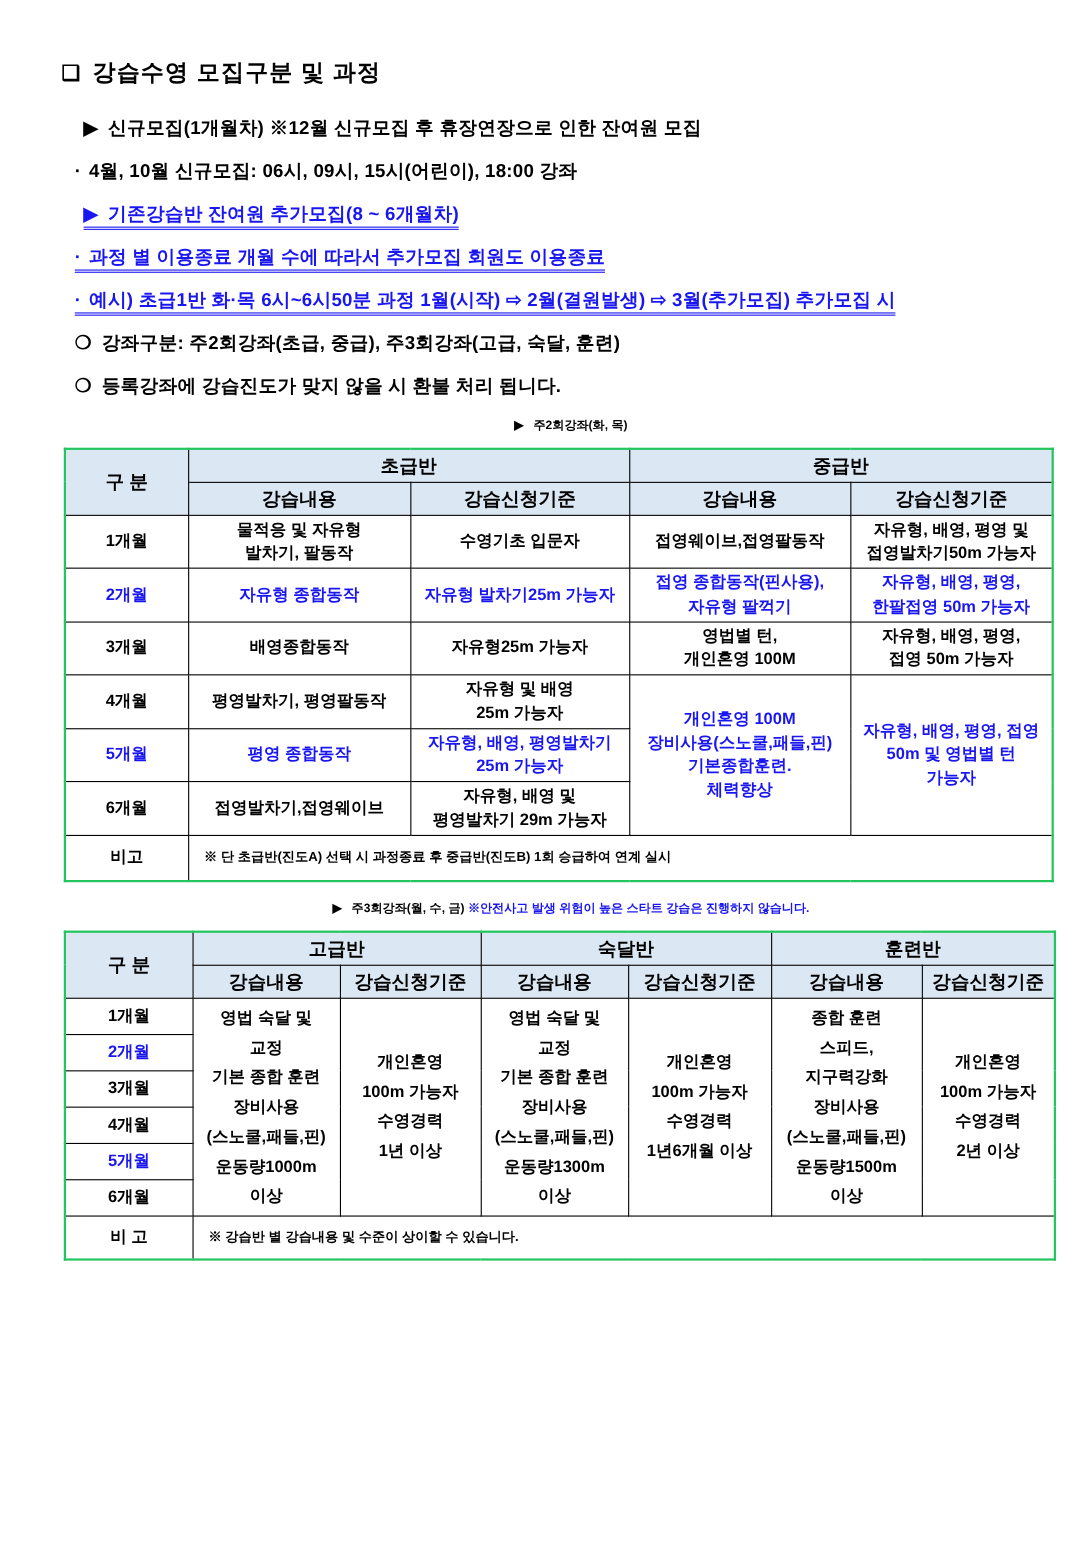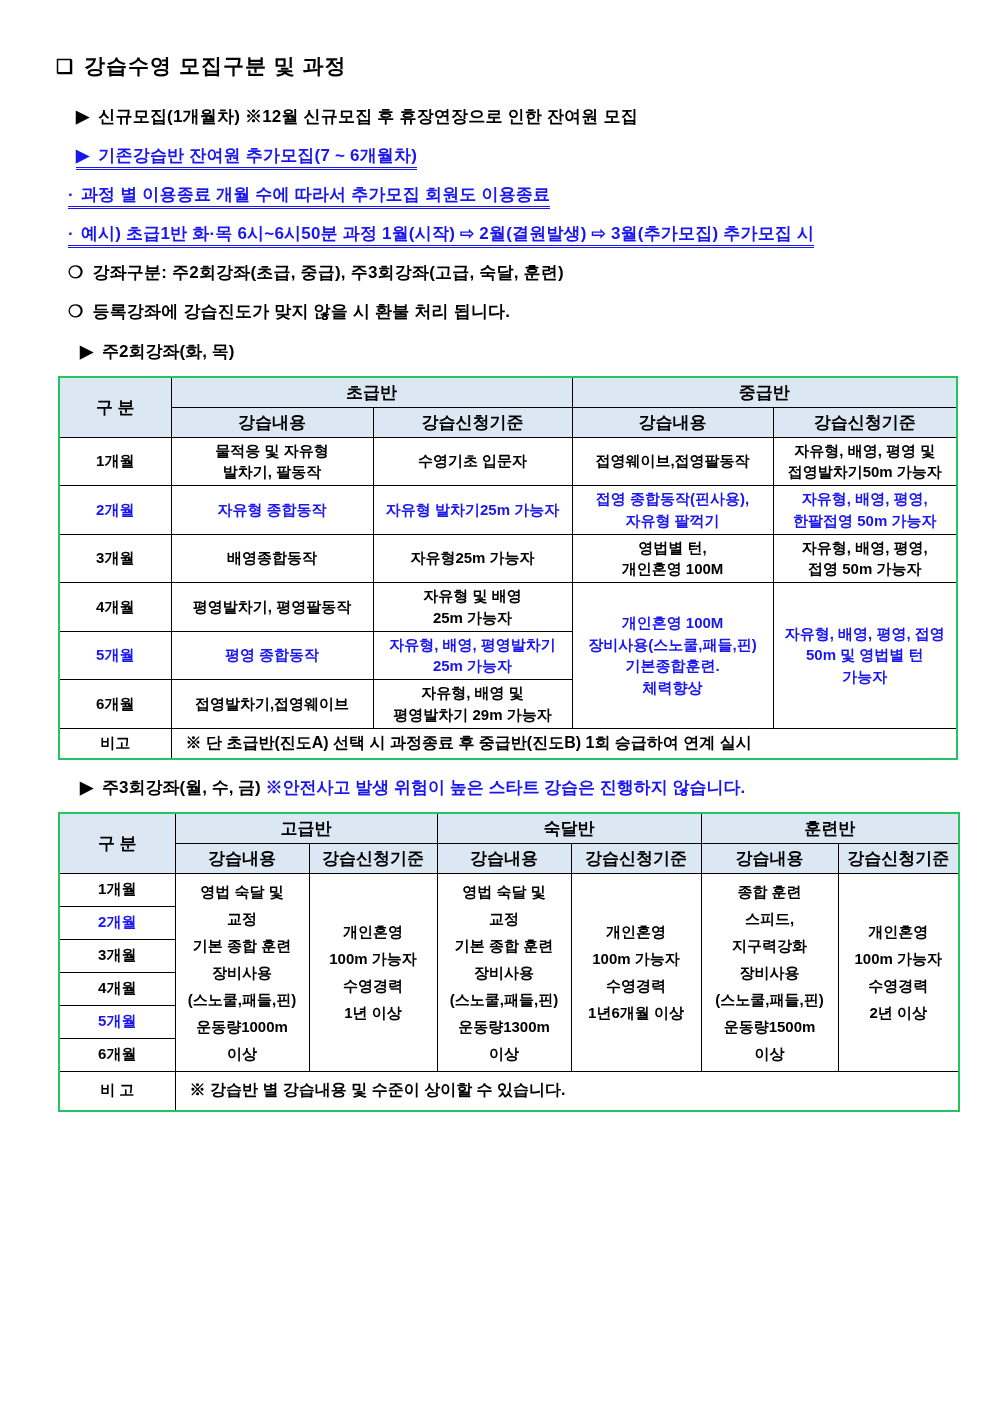--- a/index.html
+++ b/index.html
@@ -36,24 +36,25 @@
   .indent-3 { padding-left: 12px; }   
   .indent-4 { padding-left: 96px; }   
   .bullet { margin-right: 9px; }
   .dot-bullet { margin-right: 7px; }
   .blue { color: var(--accent-blue); }
   .u2 {
     border-bottom: 3px double currentColor;
     padding-bottom: 2px;
   }
   .tbl-heading {
-    font-size: 17px;
+    font-size: 11px;
     padding-left: 24px;
     margin: 0 0 13px 0;
     white-space: pre-wrap;
+    text-align: center;
   }
   table.tbl {
     border-collapse: collapse;
     border: 2px solid #22c55e;
     margin-left: 2px;
     table-layout: fixed;
   }
   .tbl th, .tbl td {
     border: 1px solid #000;
     text-align: center;
@@ -61,40 +62,41 @@
     white-space: pre-line;
     padding: 2px 3px;
   }
   .tbl thead th {
     background: var(--table-header-bg);
     font-size: 17px;
     height: 30px;
   }
   .tbl td { font-size: 15px; }
   .t1 tr.body-row td { height: 47px; line-height: 1.45; }
-  .t1 tr.note-row td { height: 31px; }
+  .t1 tr.note-row td { height: 42px; }
   .t2 tr.body-row td { height: 33px; }
   .t2 tr.note-row td { height: 40px; }
   .t2 td.merged { line-height: 1.8; }
-  td.note-text { text-align: left; padding-left: 14px; font-size: 16px; }
+  td.note-text { text-align: left; padding-left: 14px; font-size: 12px; }
   .w2-gap { margin-top: 16px; }
 </style>
 </head>
 <body>
 
 <div class="page">
 
   <h1 class="doc-title"><span class="bullet">❑</span><span>강습수영 모집구분 및 과정</span></h1>
 
 
   <div class="line indent-2"><span class="bullet">▶</span><span>신규모집(1개월차) ※12월 신규모집 후 휴장연장으로 인한 잔여원 모집</span></div>
 
 
-
-  <div class="line indent-2 blue"><span class="u2"><span class="bullet">▶</span><span>기존강습반 잔여원 추가모집(7 ~ 6개월차)</span></span></div>
+  <div class="line indent-3"><span class="dot-bullet">·</span><span>4월, 10월 신규모집: 06시, 09시, 15시(어린이), 18:00 강좌</span></div>
+
+  <div class="line indent-2 blue"><span class="u2"><span class="bullet">▶</span><span>기존강습반 잔여원 추가모집(8 ~ 6개월차)</span></span></div>
 
   <div class="line indent-3 blue"><span class="u2"><span class="dot-bullet">·</span><span>과정 별 이용종료 개월 수에 따라서 추가모집 회원도 이용종료</span></span></div>
 
   <div class="line indent-3 blue"><span class="u2"><span class="dot-bullet">·</span><span>예시) 초급1반 화·목 6시~6시50분 과정 1월(시작) ⇨ 2월(결원발생) ⇨ 3월(추가모집) 추가모집 시</span></span></div>
 
 
   <div class="line indent-1"><span class="bullet">❍</span><span>강좌구분: 주2회강좌(초급, 중급), 주3회강좌(고급, 숙달, 훈련)</span></div>
 
   <div class="line indent-1"><span class="bullet">❍</span><span>등록강좌에 강습진도가 맞지 않을 시 환불 처리 됩니다.</span></div>
 

